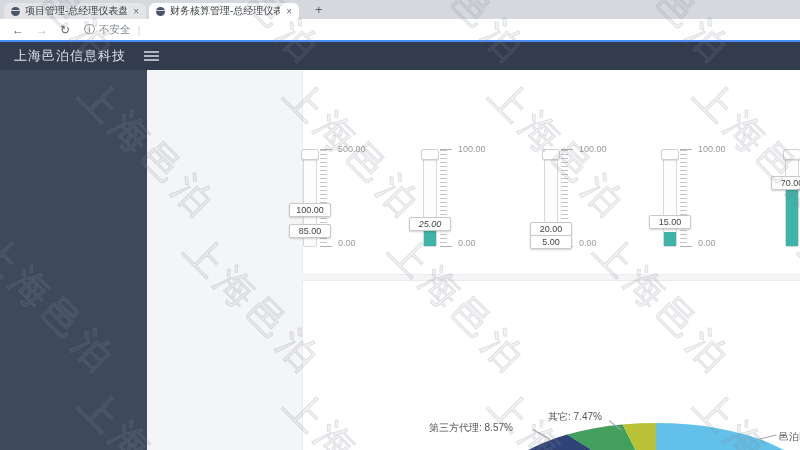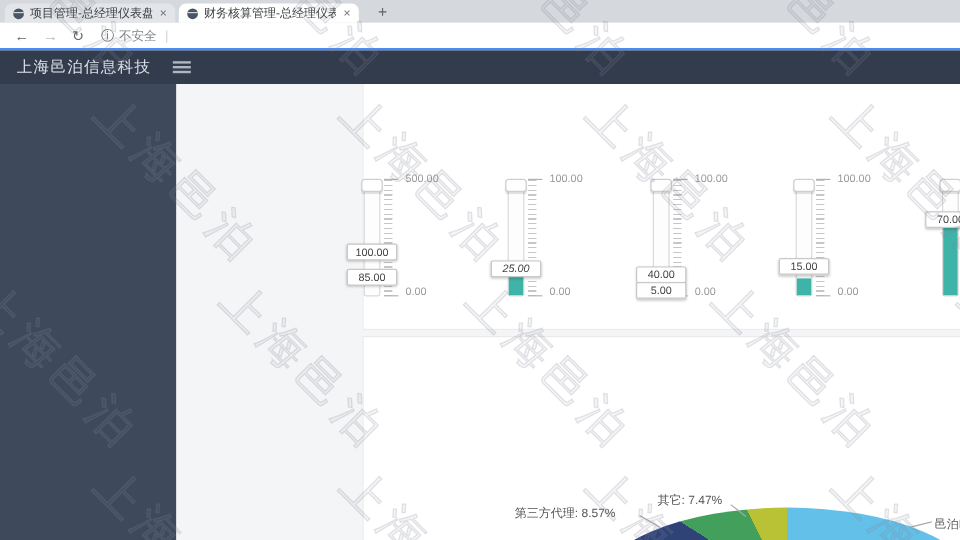--- a/index.html
+++ b/index.html
@@ -128,21 +128,21 @@
         <div class="sl-handle" style="left: 119px; top: 79px;"></div>
         <div class="sl-tip" style="left: 107px; top: 147px; font-style: italic;">25.00</div>
         <div class="sl-track" style="left: 242px;"></div>
         <div class="sl-ruler" style="left: 259px;"></div>
         <div class="sl-tick" style="left: 259px; top: 79px;"></div>
         <div class="sl-tick" style="left: 259px; top: 176px;"></div>
         <div class="sl-lbl" style="left: 277px; top: 74px;">100.00</div>
         <div class="sl-lbl" style="left: 277px; top: 168px;">0.00</div>
         <div class="sl-handle" style="left: 240px; top: 79px;"></div>
         <div class="sl-handle" style="left: 240px; top: 166.4px;"></div>
-        <div class="sl-tip" style="left: 228px; top: 151.6px;">40.00</div>
+        <div class="sl-tip" style="left: 228px; top: 151.6px;">20.00</div>
         <div class="sl-tip" style="left: 228px; top: 165.4px;">5.00</div>
         <div class="sl-track" style="left: 361px;">
           <div class="sl-fill" style="height: 13.8px;"></div>
         </div>
         <div class="sl-ruler" style="left: 378px;"></div>
         <div class="sl-tick" style="left: 378px; top: 79px;"></div>
         <div class="sl-tick" style="left: 378px; top: 176px;"></div>
         <div class="sl-lbl" style="left: 396px; top: 74px;">100.00</div>
         <div class="sl-lbl" style="left: 396px; top: 168px;">0.00</div>
         <div class="sl-handle" style="left: 359px; top: 79px;"></div>

